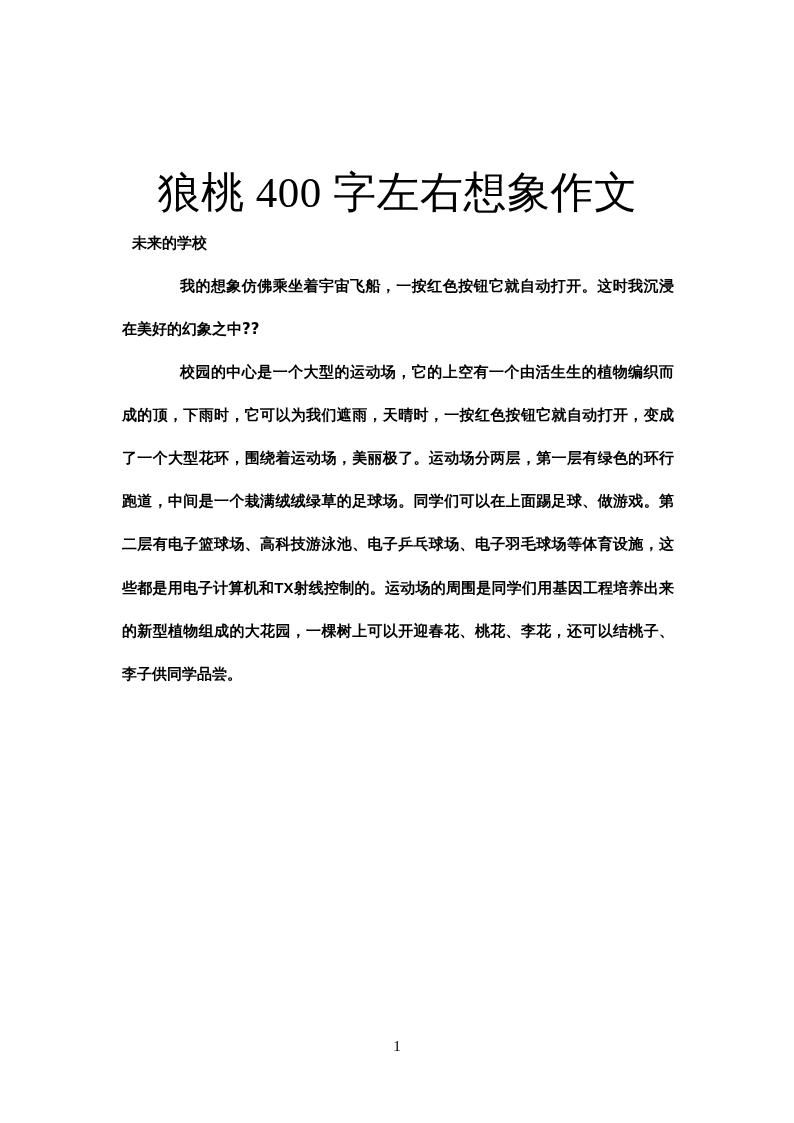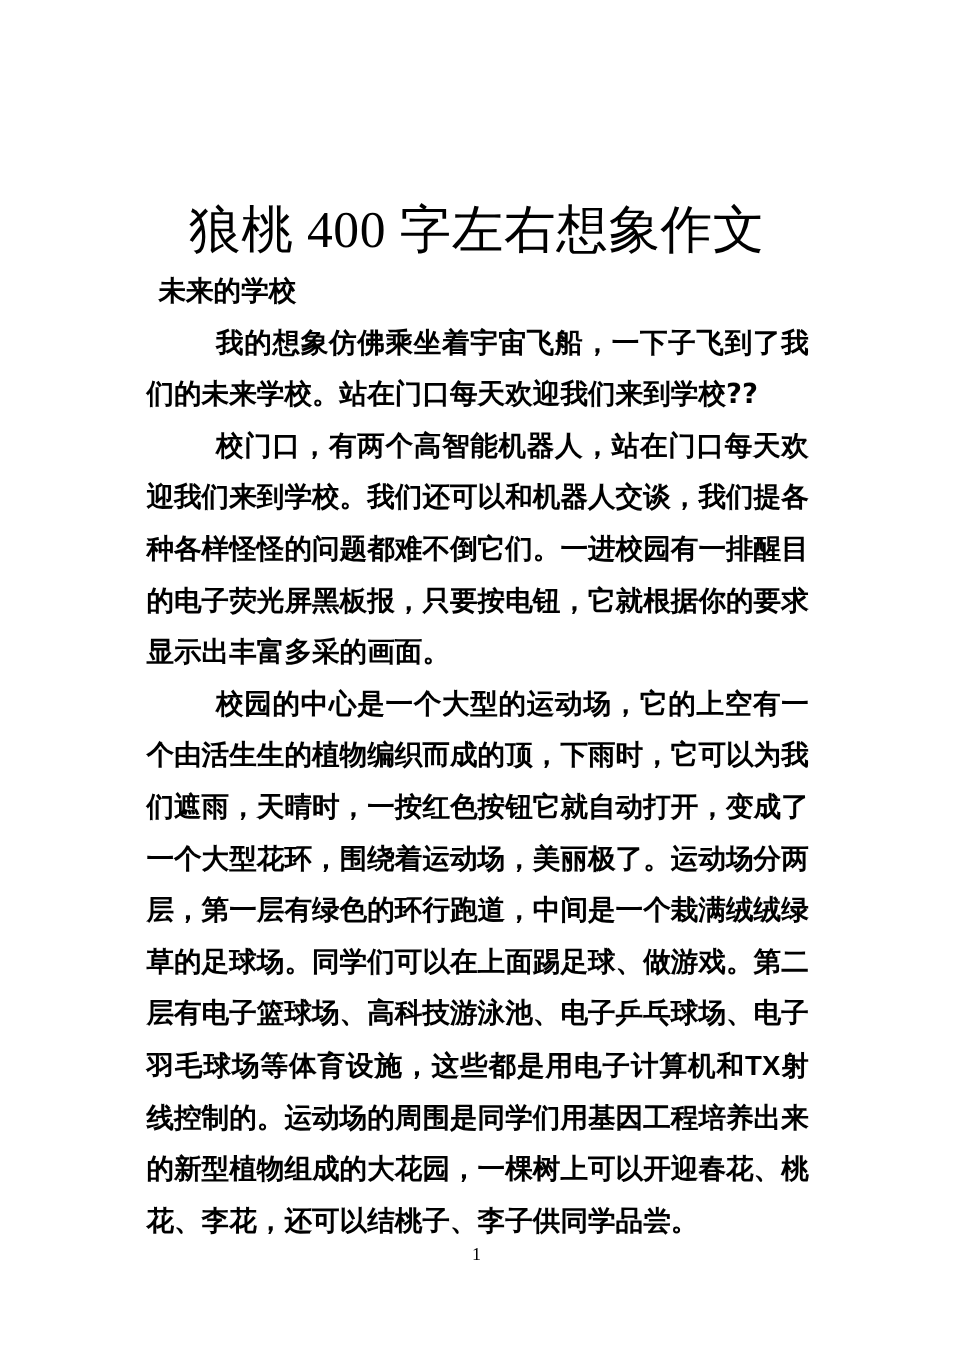--- a/index.html
+++ b/index.html
@@ -36,21 +36,21 @@
   
   .body-block {
     position: absolute;
     left: 122px;
     top: 222px;
     width: 552px;
   }
 
   .para {
     font-family: "DejaVu Sans", "Liberation Sans", sans-serif;
-    font-size: 23px;
+    font-size: 15px;
     font-weight: 700;
     line-height: 43px;
     color: #000000;
     text-align: justify;
     text-justify: inter-ideograph;
     margin: 0;
     letter-spacing: 0px;
     word-break: break-all;
   }
 
@@ -90,23 +90,22 @@
 <body>
 
 <div class="page">
 
   <h1 class="doc-title">狼桃 400 字左右想象作文</h1>
 
   <div class="body-block">
 
     <p class="para heading-line">未来的学校</p>
 
-    <p class="para indent">我的想象仿佛乘坐着宇宙飞船，一下子飞到了我们的未来学校。站在门口每天欢迎我们来到学校??</p>
+    <p class="para indent">我的想象仿佛乘坐着宇宙飞船，一按红色按钮它就自动打开。这时我沉浸在美好的幻象之中??</p>
 
-    <p class="para indent">校门口，有两个高智能机器人，站在门口每天欢迎我们来到学校。我们还可以和机器人交谈，我们提各种各样怪怪的问题都难不倒它们。一进校园有一排醒目的电子荧光屏黑板报，只要按电钮，它就根据你的要求显示出丰富多采的画面。</p>
 
     <p class="para indent"><span>校园的中心是一个大型的运动场，它的上空有一个由活生生的植物编织而成的顶，下雨时，它可以为我们遮雨，天晴时，一按红色按钮它就自动打开，变成了一个大型花环，围绕着运动场，美丽极了。运动场分两层，第一层有绿色的环行跑道，中间是一个栽满绒绒绿草的足球场。同学们可以在上面踢足球、做游戏。第二层有电子篮球场、高科技游泳池、电子乒乓球场、电子羽毛球场等体育设施，这些都是用电子计算机和</span><span class="latin-run">TX</span><span>射线控制的。运动场的周围是同学们用基因工程培养出来的新型植物组成的大花园，一棵树上可以开迎春花、桃花、李花，还可以结桃子、李子供同学品尝。</span></p>
 
   </div>
 
   <div class="page-number">1</div>
 
 </div>
 
 </body></html>

